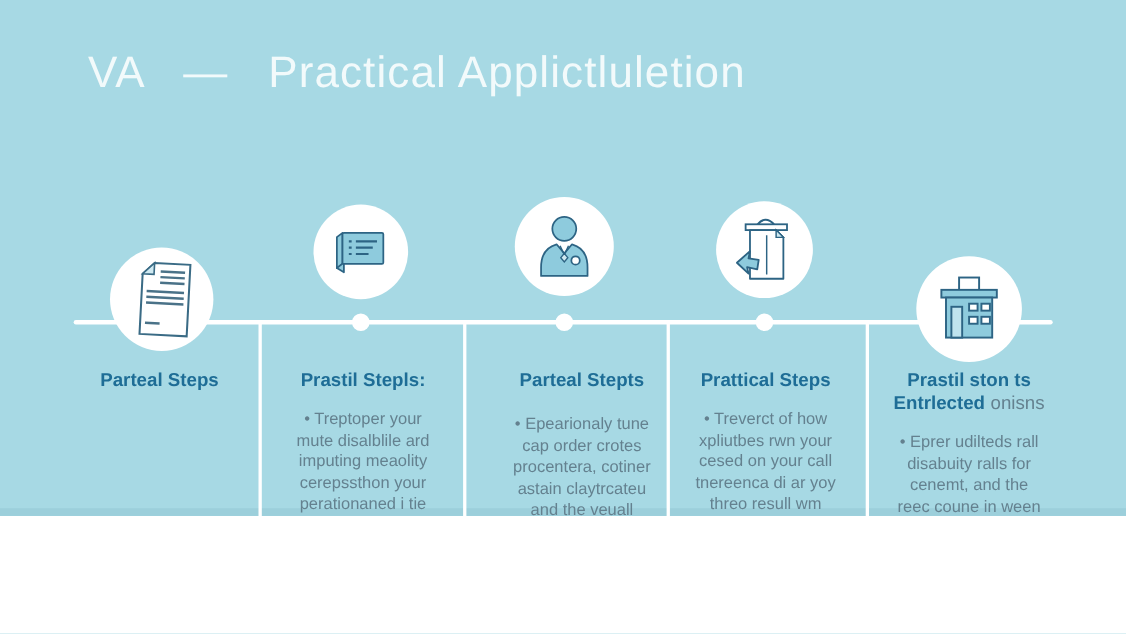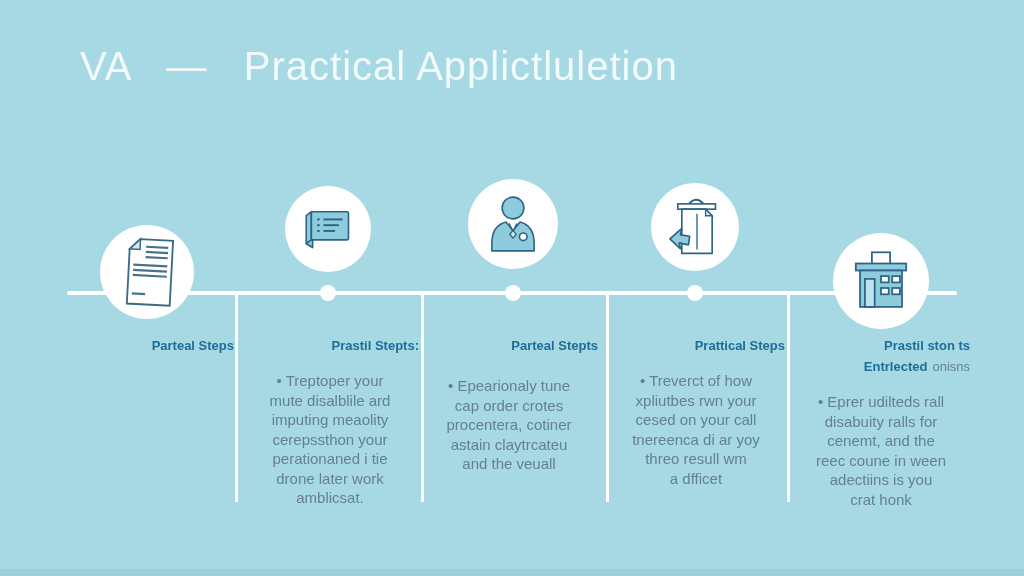--- a/index.html
+++ b/index.html
@@ -1,19 +1,19 @@
 <!DOCTYPE html>
 <html><head>
 <meta charset="utf-8">
 <style>
   html,body{margin:0;padding:0;}
   body{font-family:"Liberation Sans","DejaVu Sans",sans-serif;}
   .stage{
     position:relative;
-    width:1024px;height:576px;
+    width:1024px;height:469px;
     background:#a7d9e4;
     overflow:hidden;
   }
   .bottom-strip{
     position:absolute;left:0;bottom:0;width:1024px;height:7px;
     background:#9ccfdb;
   }
   .title{
     position:absolute;left:80px;top:44px;
     font-size:40px;font-weight:400;color:#f2fafb;
@@ -35,21 +35,21 @@
   .icon-circle{
     position:absolute;border-radius:50%;
     background:#ffffff;z-index:2;
     display:flex;align-items:center;justify-content:center;
     box-shadow:0 0 0 0 rgba(0,0,0,0);
   }
   .col{
     position:absolute;width:178px;text-align:center;z-index:3;
   }
   .step-title{
-    margin:0;font-size:13px;line-height:21px;font-weight:700;color:#1e6d96;text-align:right;
+    margin:0;font-size:17px;line-height:21px;font-weight:700;color:#1e6d96;
   }
   .step-title .light{font-weight:400;color:#64818f;margin-left:5px;}
   .step-body{
     margin:0;font-size:15px;line-height:19.5px;color:#64818f;font-weight:400;
   }
   .gap-lg{margin-top:20px;}
   .gap-sm{margin-top:15px;}
   svg{display:block;}
 </style>
 </head>
@@ -136,25 +136,25 @@
         <rect x="66" y="55" width="11" height="9"></rect>
       </g>
     </svg>
   </div>
 
   <div class="col" style="left:56px;top:335px;">
     <h3 class="step-title">Parteal Steps</h3>
   </div>
 
   <div class="col" style="left:241px;top:335px;">
-    <h3 class="step-title">Prastil Stepts:</h3>
+    <h3 class="step-title">Prastil Stepls:</h3>
     <p class="step-body gap-sm">• Treptoper your<br>mute disalblile ard<br>imputing meaolity<br>cerepssthon your<br>perationaned i tie<br>drone later work<br>amblicsat.</p>
   </div>
 
-  <div class="col" style="left:420px;top:335px;">
+  <div class="col" style="left:440px;top:335px;">
     <h3 class="step-title">Parteal Stepts</h3>
     <p class="step-body gap-lg">• Epearionaly tune<br>cap order crotes<br>procentera, cotiner<br>astain claytrcateu<br>and the veuall</p>
   </div>
 
   <div class="col" style="left:607px;top:335px;">
     <h3 class="step-title">Prattical Steps</h3>
     <p class="step-body gap-sm">• Treverct of how<br>xpliutbes rwn your<br>cesed on your call<br>tnereenca di ar yoy<br>threo resull wm<br>a dfficet</p>
   </div>
 
   <div class="col" style="left:792px;top:335px;">

